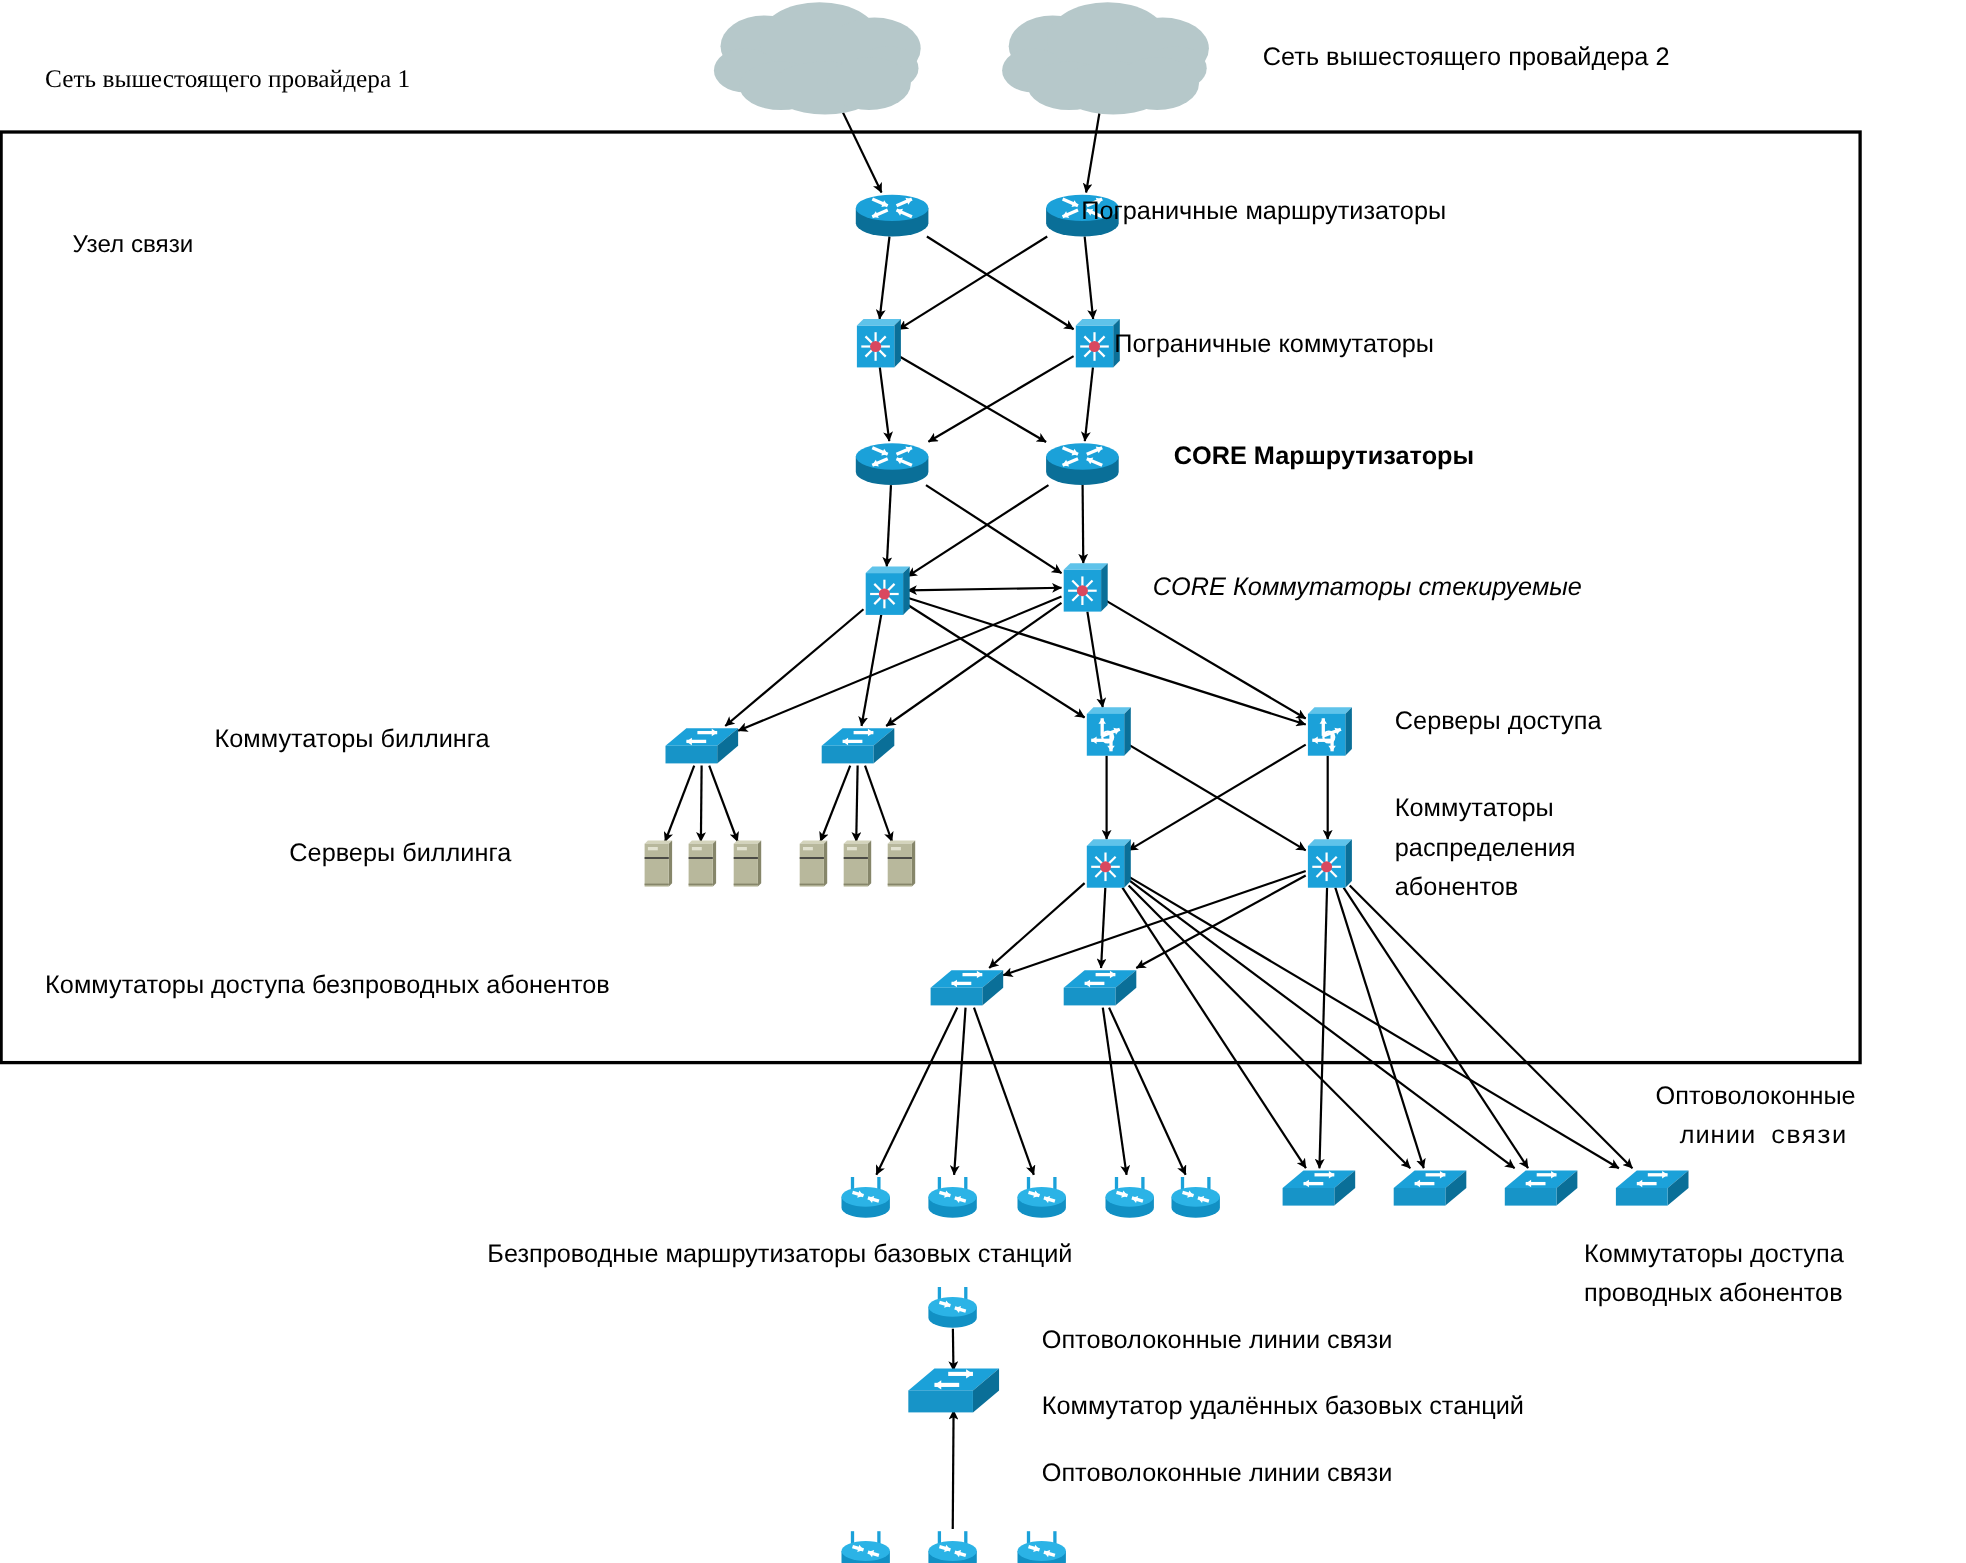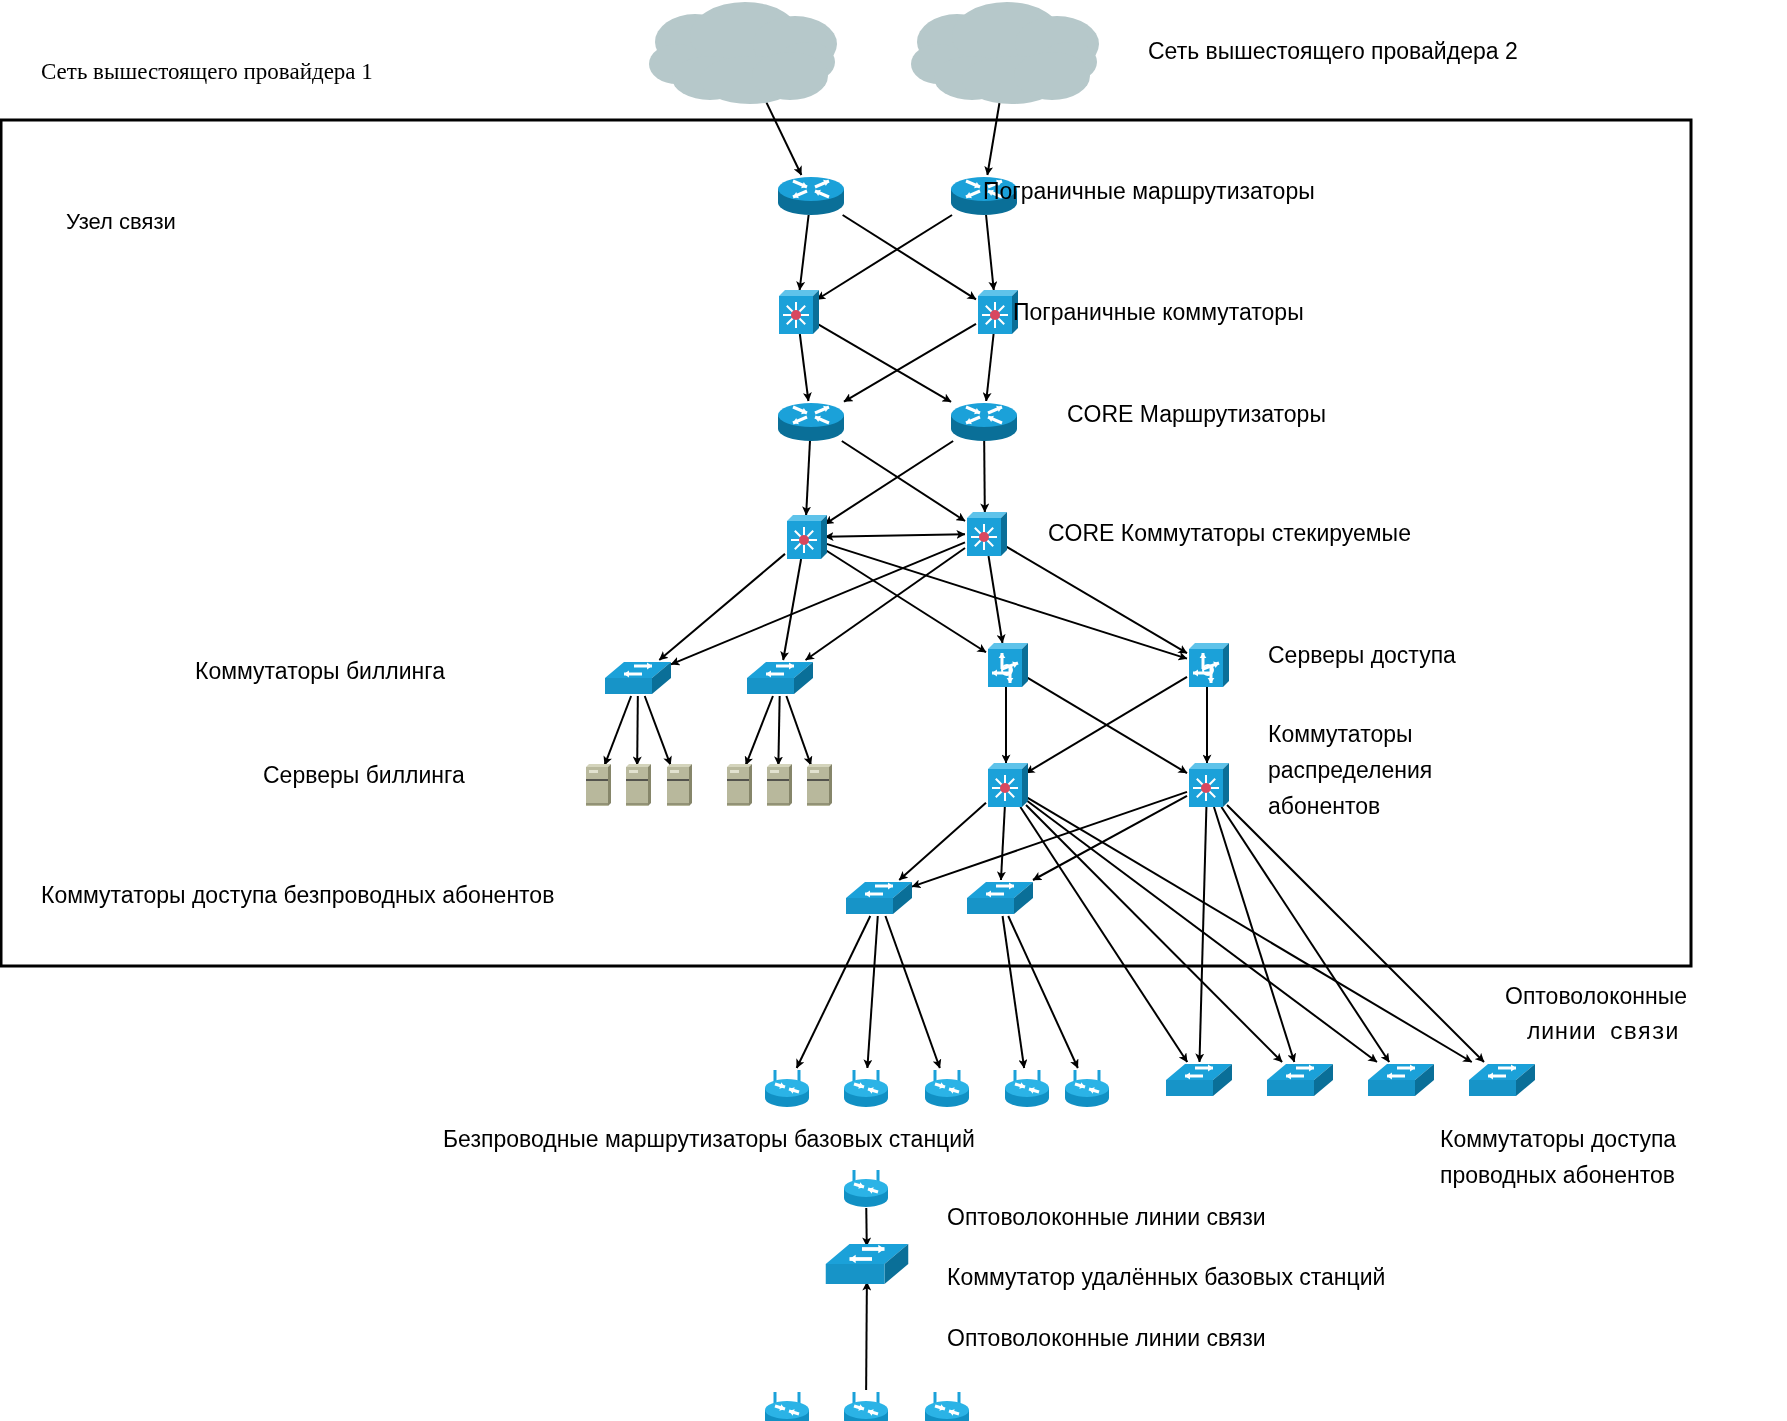--- a/index.html
+++ b/index.html
@@ -473,22 +473,22 @@
         <polygon points="2,1 7.716661801524,-0.8220257536589253 5.7696759515518234,5.66792707958167" fill="#fff"></polygon>
       </g>
     </g>
 </svg>
 
 <div class="lbl" style="left:41px; top:54px;font-family:Liberation Serif, serif;">Сеть вышестоящего провайдера 1</div>
 <div class="lbl" style="left:1148px; top:34px;">Сеть вышестоящего провайдера 2</div>
 <div class="lbl big" style="left:66px; top:205px;">Узел связи</div>
 <div class="lbl" style="left:983px; top:174px;">Пограничные маршрутизаторы</div>
 <div class="lbl" style="left:1013px; top:295px;">Пограничные коммутаторы</div>
-<div class="lbl" style="left:1067px; top:397px;">CORE Маршрутизаторы</div>
-<div class="lbl" style="left:1048px; top:516px;">CORE Коммутаторы стекируемые</div>
+<div class="lbl" style="left:1067px; top:397px;font-weight:bold;">CORE Маршрутизаторы</div>
+<div class="lbl" style="left:1048px; top:516px;font-style:italic;">CORE Коммутаторы стекируемые</div>
 <div class="lbl" style="left:195px; top:654px;">Коммутаторы биллинга</div>
 <div class="lbl" style="left:263px; top:758px;">Серверы биллинга</div>
 <div class="lbl" style="left:1268px; top:638px;">Серверы доступа</div>
 <div class="lbl" style="left:1268px; top:717px;">Коммутаторы</div>
 <div class="lbl" style="left:1268px; top:753px;">распределения</div>
 <div class="lbl" style="left:1268px; top:789px;">абонентов</div>
 <div class="lbl" style="left:41px; top:878px;">Коммутаторы доступа безпроводных абонентов</div>
 <div class="lbl" style="left:1505px; top:979px;">Оптоволоконные</div>
 <div class="lbl" style="left:1527px; top:1016px;font-family:Liberation Mono, monospace;">линии связи</div>
 <div class="lbl" style="left:443px; top:1122px;">Безпроводные маршрутизаторы базовых станций</div>

